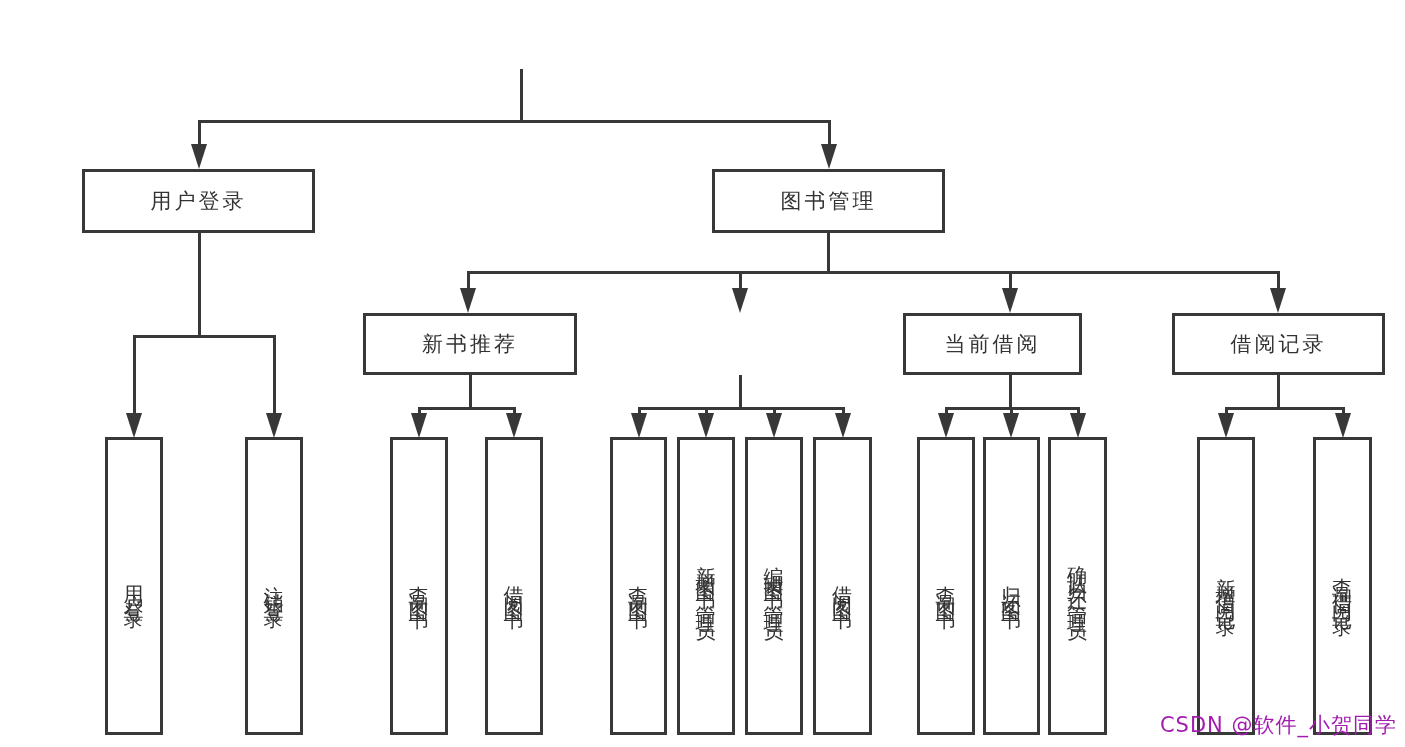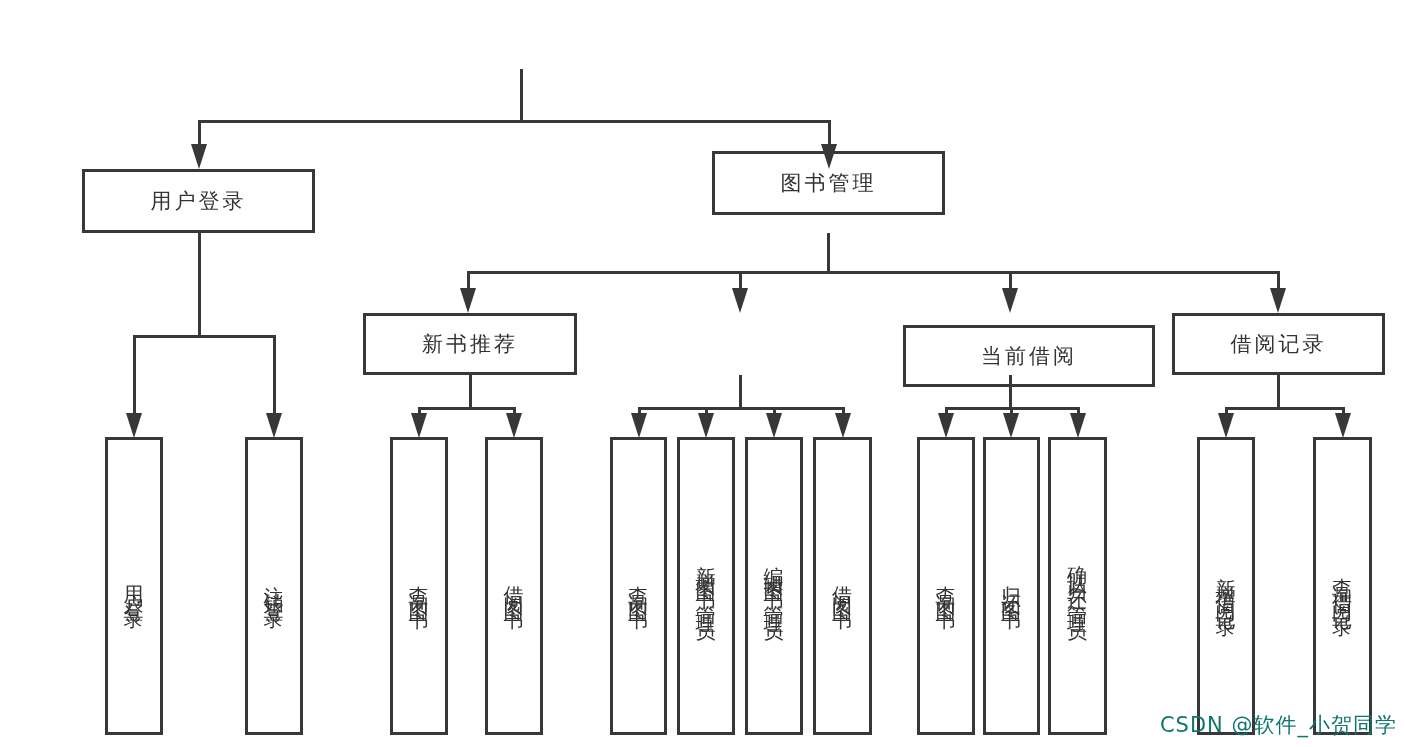--- a/index.html
+++ b/index.html
@@ -45,43 +45,43 @@
     height: 0;
     border-left: 8px solid transparent;
     border-right: 8px solid transparent;
     border-top: 25px solid #383838;
   }
   .watermark {
     position: absolute;
     right: 8px;
     bottom: 8px;
     font-size: 21px;
-    color: #0f766e;
+    color: #a21caf;
     letter-spacing: 1px;
     white-space: nowrap;
     pointer-events: none;
   }
 </style>
 </head>
 <body>
 
 <div class="canvas">
 
 
   <div class="node node-h" style="left:82px; top:169px; width:233px; height:64px;">
     <span>用户登录</span>
   </div>
-  <div class="node node-h" style="left:712px; top:151px; width:233px; height:64px;">
+  <div class="node node-h" style="left:712px; top:169px; width:233px; height:64px;">
     <span>图书管理</span>
   </div>
 
   <div class="node node-h" style="left:363px; top:313px; width:214px; height:62px;">
     <span>新书推荐</span>
   </div>
-  <div class="node node-h" style="left:903px; top:325px; width:252px; height:62px;">
+  <div class="node node-h" style="left:903px; top:313px; width:179px; height:62px;">
     <span>当前借阅</span>
   </div>
   <div class="node node-h" style="left:1172px; top:313px; width:213px; height:62px;">
     <span>借阅记录</span>
   </div>
 
   <div class="node node-v" style="left:105px; top:437px; width:58px; height:298px;">
     <span>用户登录</span>
   </div>
   <div class="node node-v" style="left:245px; top:437px; width:58px; height:298px;">

